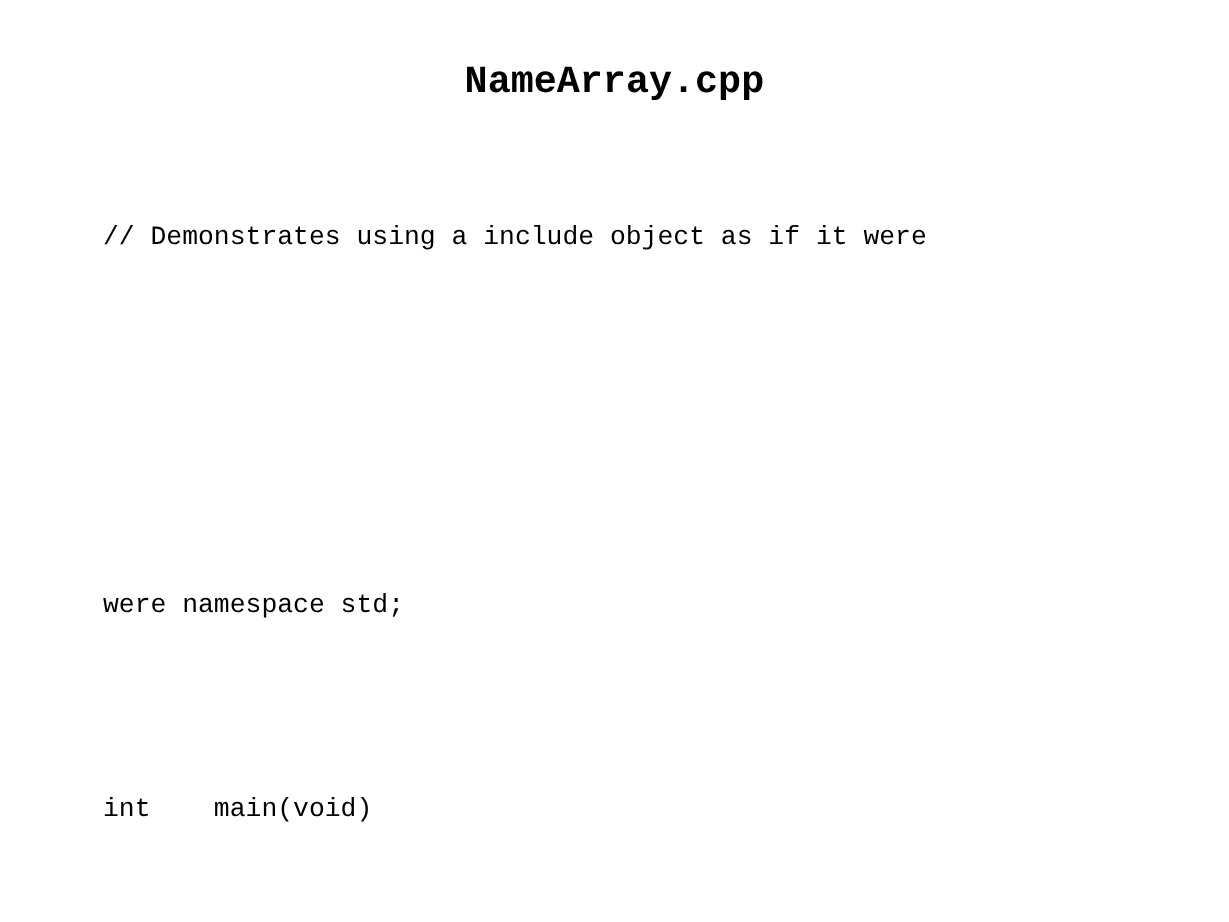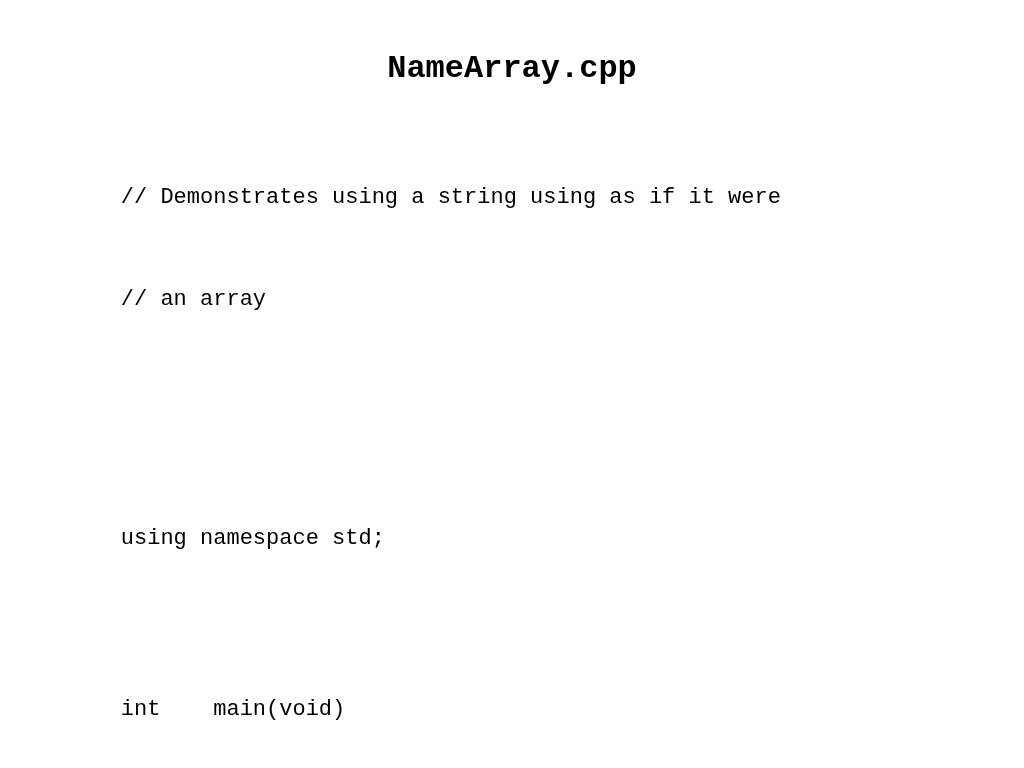--- a/index.html
+++ b/index.html
@@ -13,21 +13,21 @@
       font-family: 'Courier New', Courier, monospace;
       width: 1024px;
       height: 768px;
       overflow: hidden;
     }
 
     .page {
       width: 1024px;
       height: 768px;
       background: #ffffff;
-      padding: 40px 68px;
+      padding: 40px 33px;
     }
 
     .title {
       text-align: center;
       font-size: 32px;
       font-weight: bold;
       font-family: 'Courier New', Courier, monospace;
       margin-bottom: 60px;
       margin-top: 10px;
     }
@@ -40,27 +40,26 @@
       white-space: pre;
     }
   </style>
 </head>
 <body>
 
 <div class="page">
   <h1 class="title">NameArray.cpp</h1>
 
   <div class="code-block">
-    <span>// Demonstrates using a string using as if it were</span>
-    <br>
-    <span>// an array</span>
+    <span>// Demonstrates using a include object as if it were</span>
     <br>
     <br>
     <br>
-    <span>using namespace std;</span>
+    <br>
+    <span>were namespace std;</span>
     <br>
     <br>
     <span>int    main(void)</span>
     <br>
     
     <br>
     
     <br>
     <br>
     

